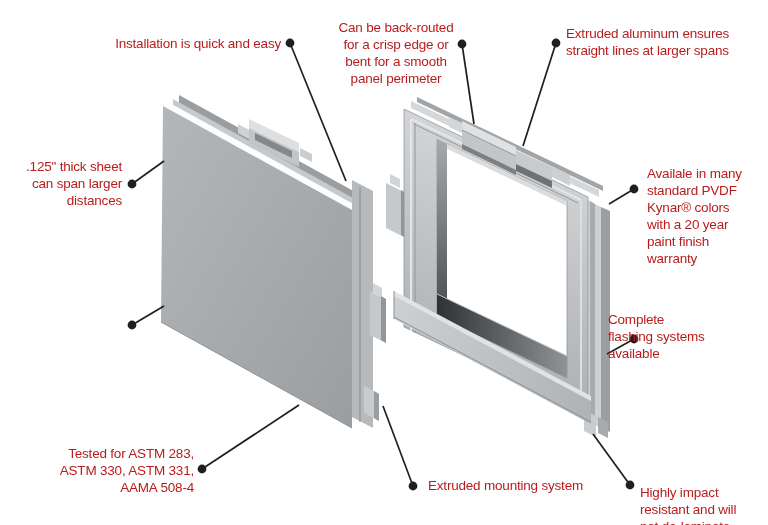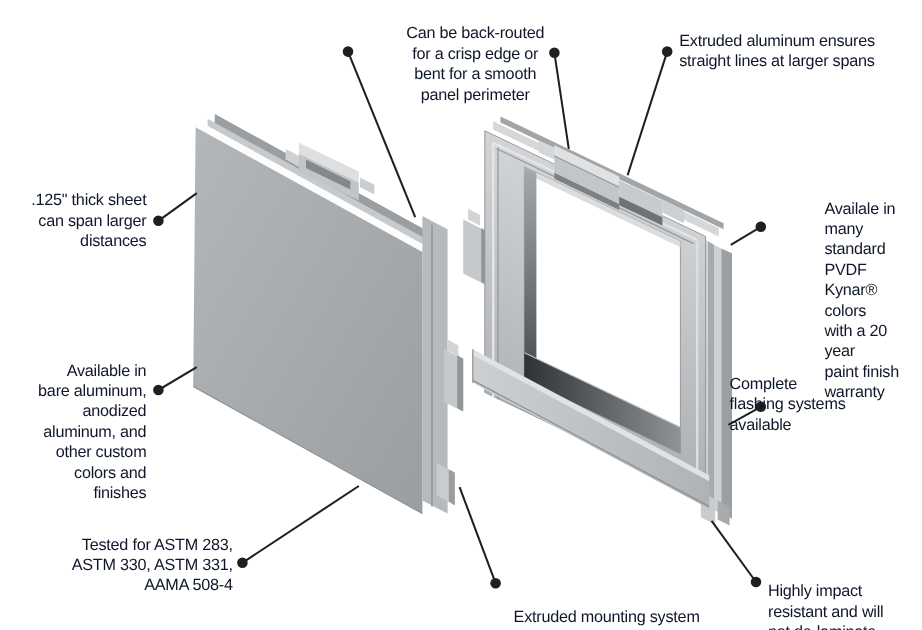--- a/index.html
+++ b/index.html
@@ -4,34 +4,34 @@
 <style>
   html,body{margin:0;padding:0;background:#ffffff;}
   .stage{
     position:relative;width:768px;height:525px;background:#ffffff;
     font-family:"Liberation Sans", sans-serif;overflow:hidden;
   }
   .diagram-svg{position:absolute;left:0;top:0;width:768px;height:525px;}
   .label{
     position:absolute;
     font-size:13.5px;line-height:17px;letter-spacing:-0.2px;
-    color:#0f172a;white-space:pre-line;
+    color:#b91c1c;white-space:pre-line;
   }
   .label.r{text-align:right;}
   .label.c{text-align:center;}
   
   #cl-installation{right:487px;top:35px;}
   #cl-back-routed{left:396px;top:19px;transform:translateX(-50%);}
   #cl-extruded-backing{left:566px;top:25px;}
   #cl-sheet125{right:646px;top:158px;}
-  #cl-pvdf{left:647px;top:165px;margin-left:40px;}
+  #cl-pvdf{left:647px;top:165px;}
   #cl-bare{right:646px;top:300px;}
   #cl-tested{right:574px;top:445px;}
   #cl-flashing{left:608px;top:311px;}
-  #cl-mounting{left:428px;top:477px;margin-top:28px;}
+  #cl-mounting{left:428px;top:477px;}
   #cl-impact{left:640px;top:484px;}
 </style>
 </head>
 <body>
 
 <div class="stage">
 
   <svg class="diagram-svg" viewBox="0 0 768 525">
     <defs>
       <linearGradient id="gSheet" x1="0" y1="0" x2="1" y2="1">
@@ -153,42 +153,36 @@
       <circle cx="202" cy="469" r="4.4" stroke="none"></circle>
       <line x1="634" y1="339" x2="607" y2="354"></line>
       <circle cx="634" cy="339" r="4.4" stroke="none"></circle>
       <line x1="413" y1="486" x2="383" y2="406"></line>
       <circle cx="413" cy="486" r="4.4" stroke="none"></circle>
       <line x1="630" y1="485" x2="593" y2="434"></line>
       <circle cx="630" cy="485" r="4.4" stroke="none"></circle>
     </g>
   </svg>
 
+  <div class="label r" id="cl-installation">Installation is quick and easy</div>
   <div class="label c" id="cl-back-routed">Can be back-routed
 for a crisp edge or
 bent for a smooth
 panel perimeter</div>
   <div class="label" id="cl-extruded-backing">Extruded aluminum ensures
 straight lines at larger spans</div>
   <div class="label r" id="cl-sheet125">.125" thick sheet
 can span larger
 distances</div>
   <div class="label" id="cl-pvdf">Availale in many
 standard PVDF
 Kynar® colors
 with a 20 year
 paint finish
 warranty</div>
-  <div class="label r" id="cl-bare">Available in
-bare aluminum,
-anodized
-aluminum, and
-other custom
-colors and
-finishes</div>
   <div class="label r" id="cl-tested">Tested for ASTM 283,
 ASTM 330, ASTM 331,
 AAMA 508-4</div>
   <div class="label" id="cl-flashing">Complete
 flashing systems
 available</div>
   <div class="label" id="cl-mounting">Extruded mounting system</div>
   <div class="label" id="cl-impact">Highly impact
 resistant and will
 not de-laminate</div>

